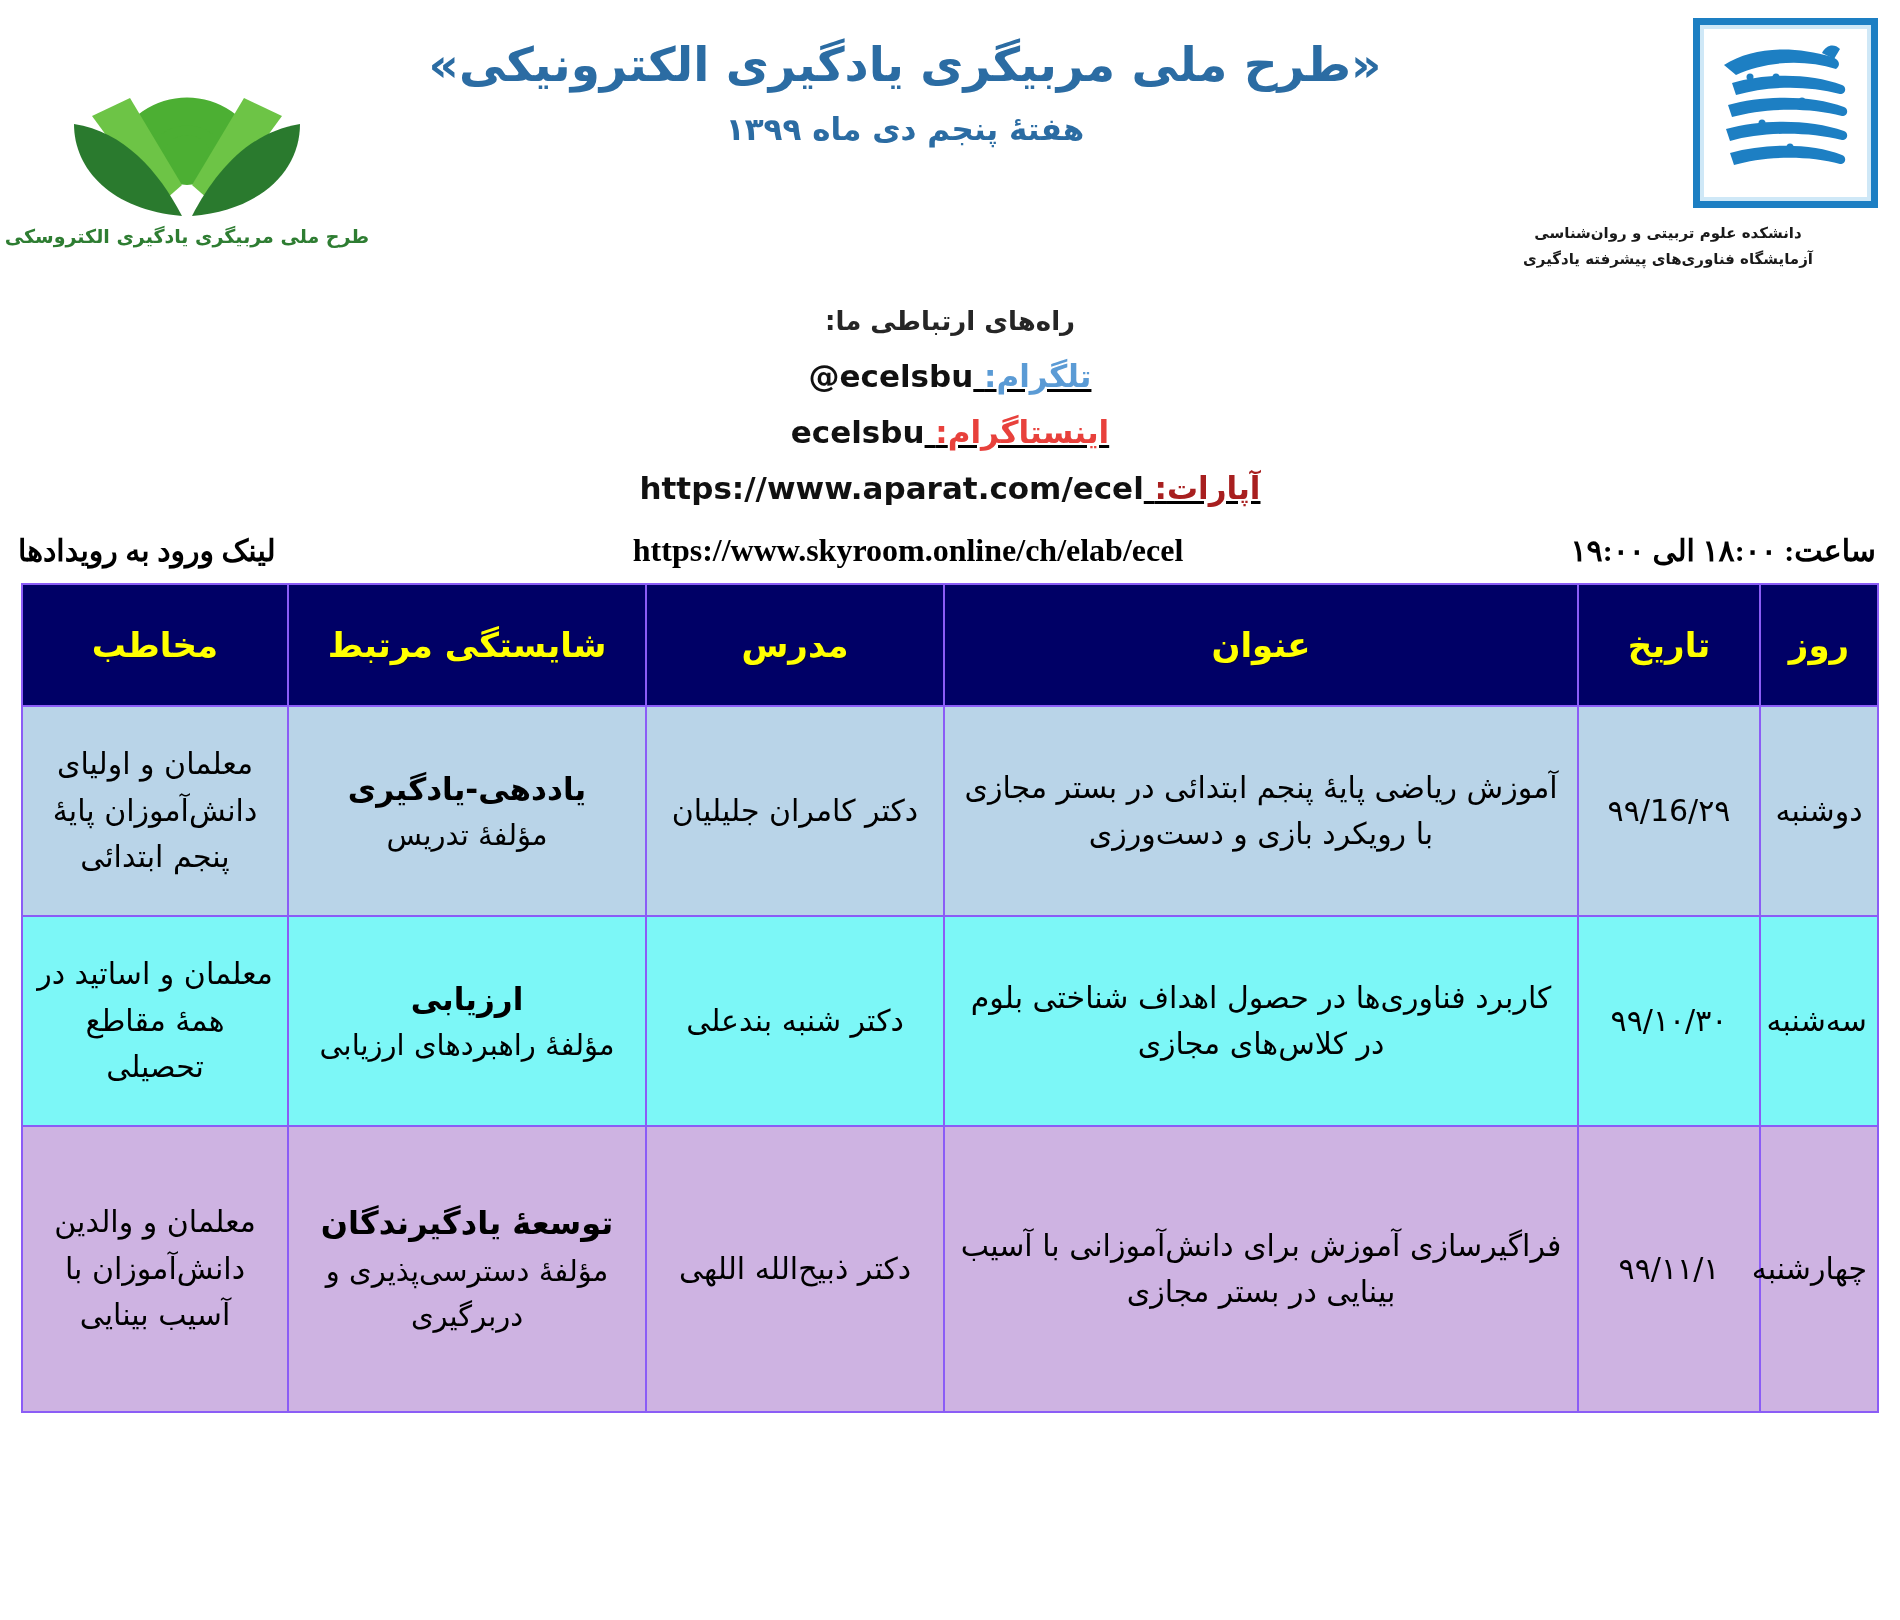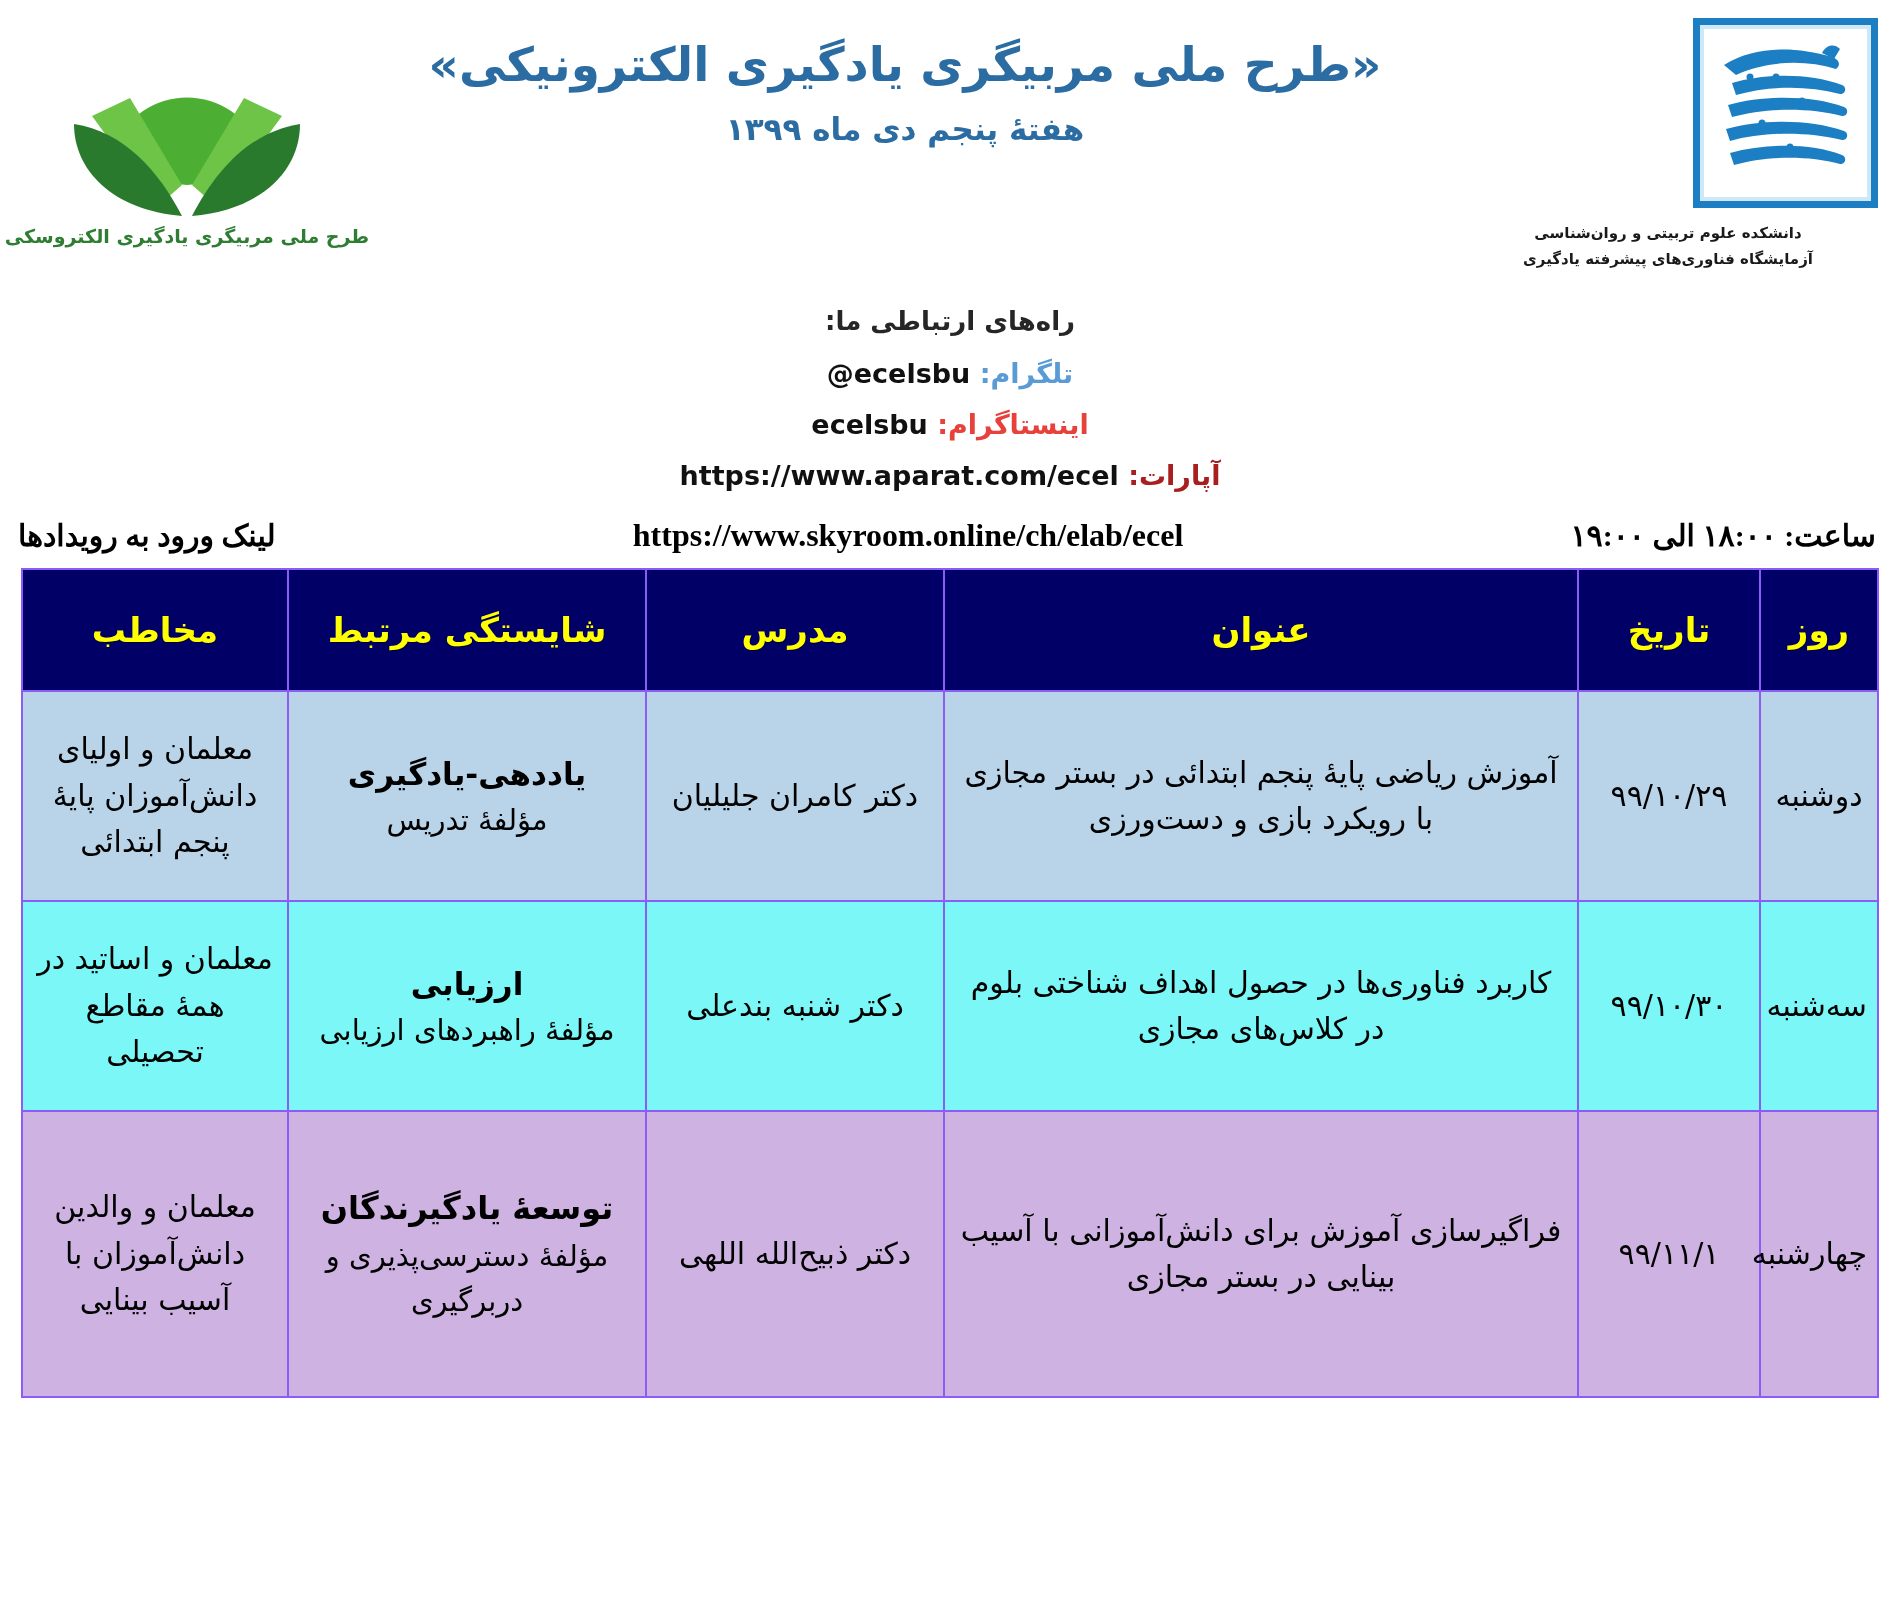--- a/index.html
+++ b/index.html
@@ -103,24 +103,25 @@
     text-align: center;
     padding-top: 6px;
   }
   .contact-head {
     font-size: 26px;
     font-weight: bold;
     color: #262626;
     margin-bottom: 22px;
   }
   .contact-row {
-    font-size: 27px;
+    font-size: 31px;
     font-weight: bold;
     margin-bottom: 20px;
     direction: rtl;
+    text-decoration: underline;
   }
   .contact-label { font-weight: bold; }
   .contact-value {
     color: #111111;
     direction: ltr;
     unicode-bidi: embed;
     display: inline-block;
   }
   .c-telegram  { color: #5b9bd5; }
   .c-instagram { color: #e8413c; }
@@ -313,21 +314,21 @@
       <th>تاریخ</th>
       <th>عنوان</th>
       <th>مدرس</th>
       <th>شایستگی مرتبط</th>
       <th>مخاطب</th>
     </tr>
   </thead>
   <tbody>
     <tr class="row-1">
       <td class="cell-day">دوشنبه</td>
-      <td class="cell-date">۹۹/۱۰/۲۹</td>
+      <td class="cell-date">۹۹/16/۲۹</td>
       <td class="cell-title">آموزش ریاضی پایهٔ پنجم ابتدائی در بستر مجازی با رویکرد بازی و دست‌ورزی</td>
       <td>دکتر کامران جلیلیان</td>
       <td>
         <span class="comp-main">یاددهی-یادگیری</span>
         <span class="comp-sub">مؤلفهٔ تدریس</span>
       </td>
       <td class="aud-text">معلمان و اولیای دانش‌آموزان پایهٔ پنجم ابتدائی</td>
     </tr>
 
     <tr class="row-2">

